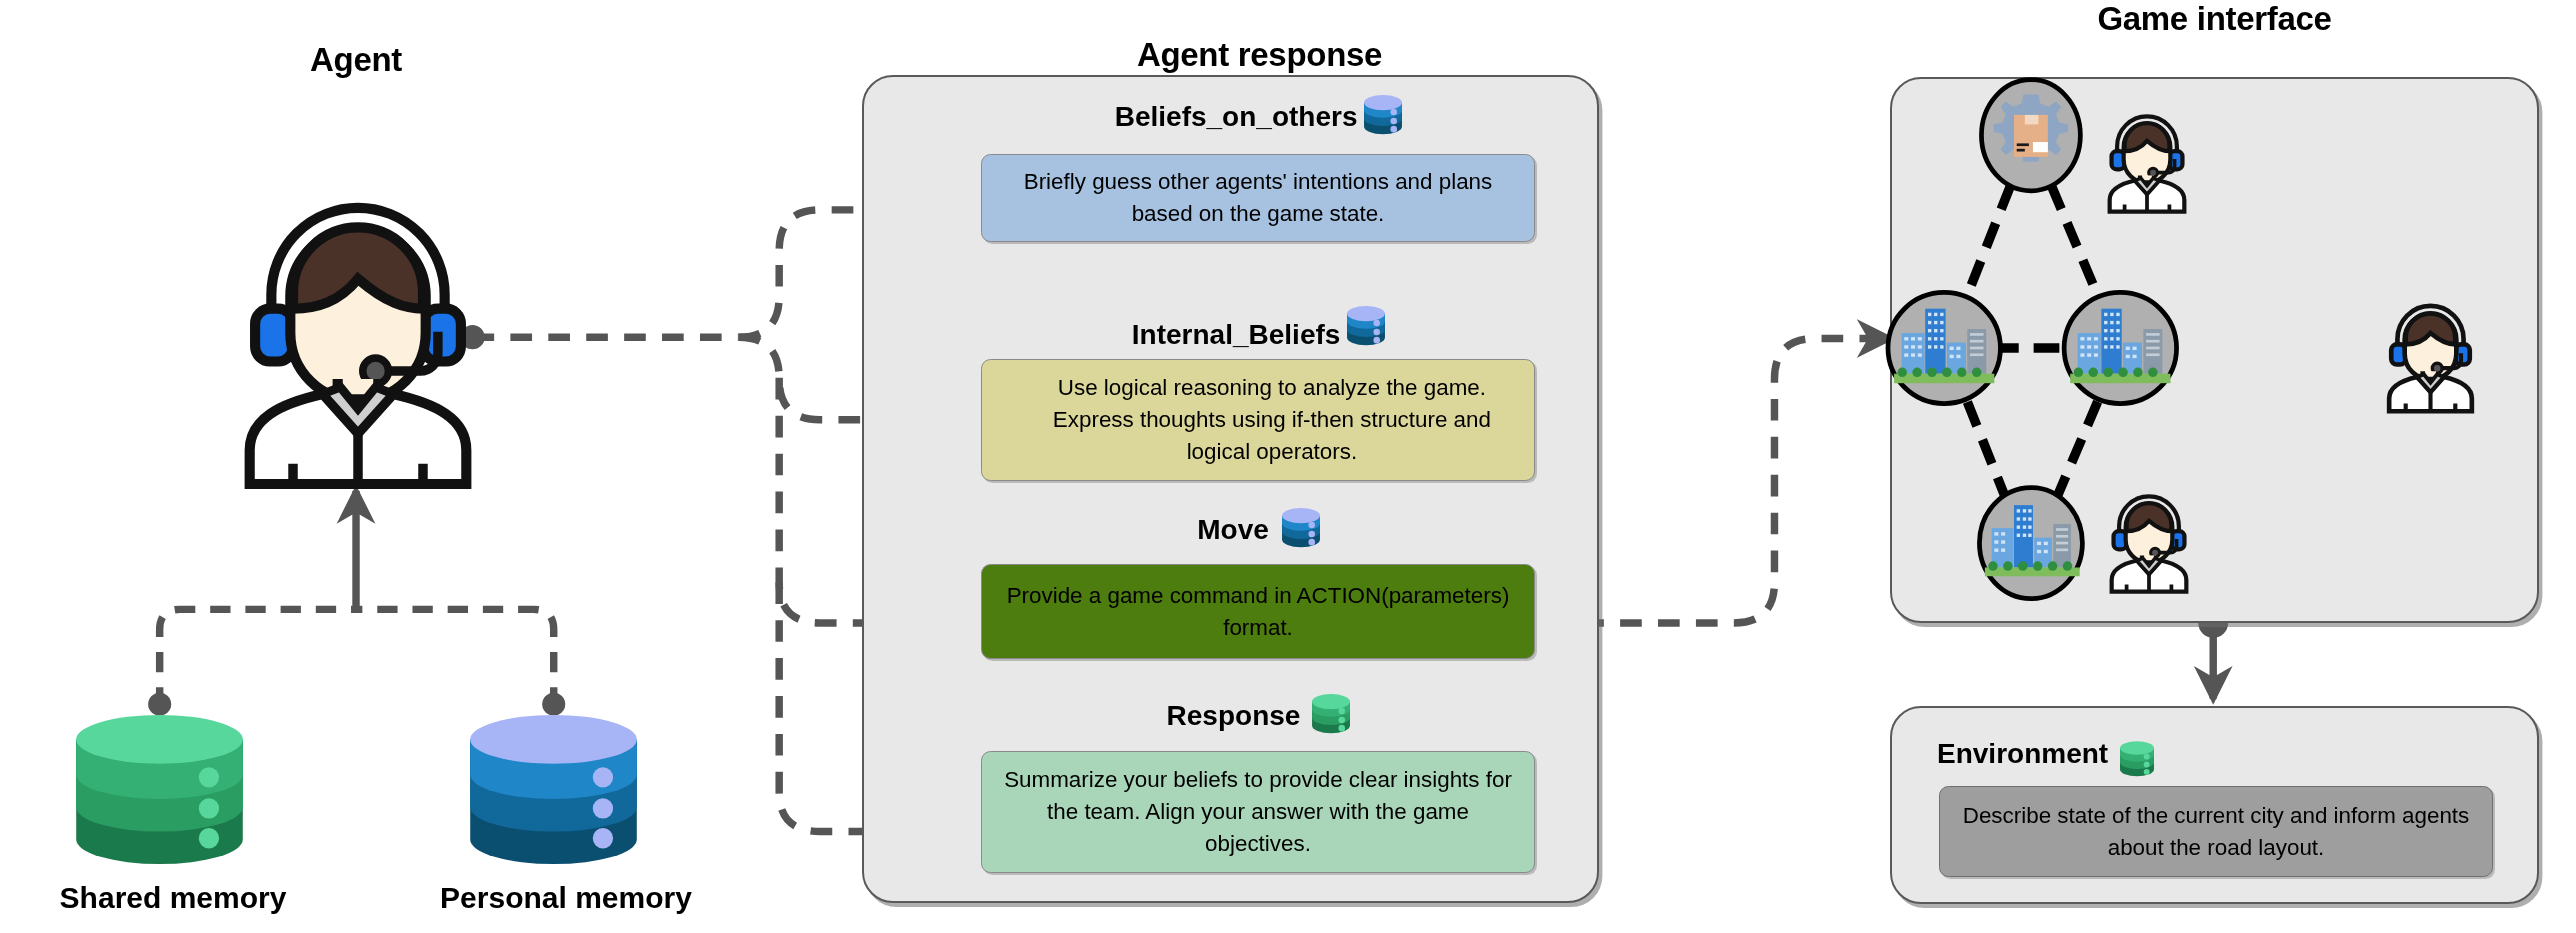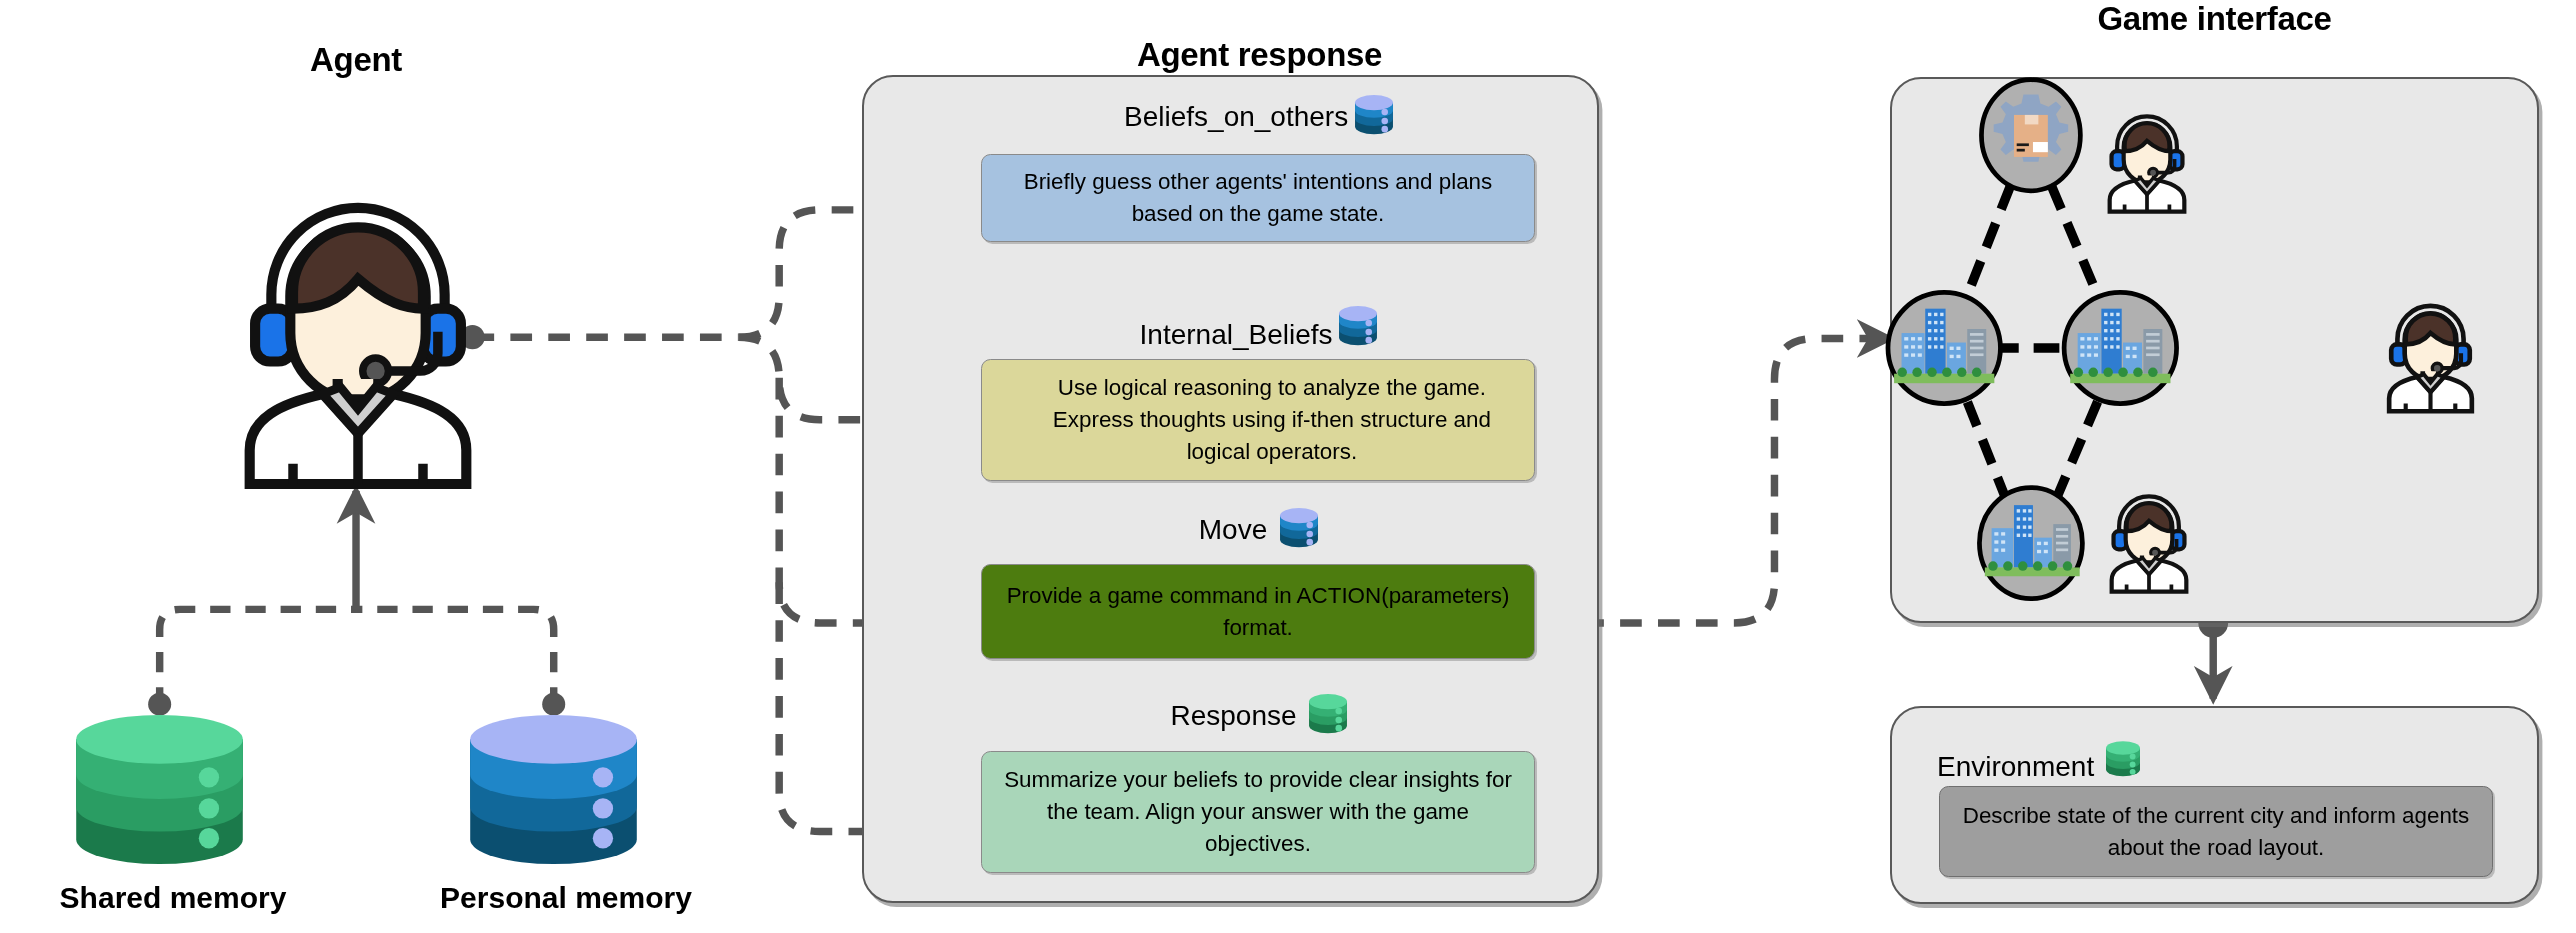--- a/index.html
+++ b/index.html
@@ -2,21 +2,21 @@
 <html style="font-size:11px"><head>
 <meta charset="utf-8">
 <style>
   html,body{margin:0;padding:0;background:#fff;}
   body{width:2576px;height:933px;position:relative;overflow:hidden;
        font-family:"Liberation Sans","DejaVu Sans",sans-serif;color:#000;}
   .abs{position:absolute;}
   .title{font-weight:bold;font-size:33px;letter-spacing:-0.3px;white-space:nowrap;text-align:center;}
   .panel{background:#e8e8e8;border:2.7px solid #595959;border-radius:31px;
          box-shadow:3.4px 4.1px 0px rgba(110,110,110,.55);box-sizing:border-box;}
-  .slot-label{font-size:28px;font-weight:400;white-space:nowrap;line-height:1;}
+  .slot-label{font-size:28px;font-weight:700;white-space:nowrap;line-height:1;}
   .msgbox{border:1.7px solid #8a8a8a;border-radius:9.5px;box-sizing:border-box;
           display:flex;align-items:center;justify-content:center;text-align:center;
           font-size:22.4px;line-height:1.42;padding:4.1px 12.2px;
           box-shadow:2px 2px 0 rgba(140,140,140,.5);}
   .db{display:inline-block;vertical-align:middle;}
   svg{display:block;overflow:visible;}
   .memlabel{font-weight:bold;font-size:30px;white-space:nowrap;text-align:center;margin-left:14px;}
 </style>
 </head>
 <body>
@@ -392,21 +392,21 @@
   <circle cx="206" cy="288" r="19" fill="#555" stroke="#111" stroke-width="13"></circle>
   <path d="M150,300 V330 H210 V300" fill="#fdf0dc" stroke="#111" stroke-width="18"></path>
   <path d="M20,455 V405 C20,358 66,336 128,322 L180,380 L232,322 C294,336 340,358 340,405 V455 Z" fill="#fff" stroke="#111" stroke-width="18"></path>
   <path d="M128,322 L180,380 L232,322 L206,312 L180,344 L154,312 Z" fill="#cfcfcf" stroke="#111" stroke-width="15"></path>
   <path d="M180,380 V455" stroke="#111" stroke-width="16"></path>
   <path d="M84,425 V455 M276,425 V455" stroke="#111" stroke-width="16"></path>
 </svg>
 
 <div class="abs panel" style="left:1890px;top:706px;width:649px;height:198px;"></div>
 
-<div class="abs" style="left:1937px;top:740px;width:379px;display:flex;align-items:flex-end;justify-content:flex-start;gap:12px;">
+<div class="abs" style="left:1937px;top:740px;width:379px;display:flex;align-items:flex-start;justify-content:flex-start;gap:12px;">
   <span class="slot-label">Environment</span>
   <svg class="db" width="34" height="41" viewBox="0 0 60 68">
     <path d="M0,12 h60 v38 a30,12 0 0 1 -60,0 Z" fill="#1b7a4b"></path>
     <path d="M0,12 h60 v25 a30,12 0 0 1 -60,0 Z" fill="#2a9d63"></path>
     <path d="M0,12 h60 v12 a30,12 0 0 1 -60,0 Z" fill="#35b074"></path>
     <ellipse cx="30" cy="12" rx="30" ry="12" fill="#57d79b"></ellipse>
     <circle cx="47" cy="27" r="5.2" fill="#57d79b"></circle>
       <circle cx="47" cy="41" r="5.2" fill="#57d79b"></circle>
     <circle cx="47" cy="54" r="5.2" fill="#57d79b"></circle>
   </svg>

